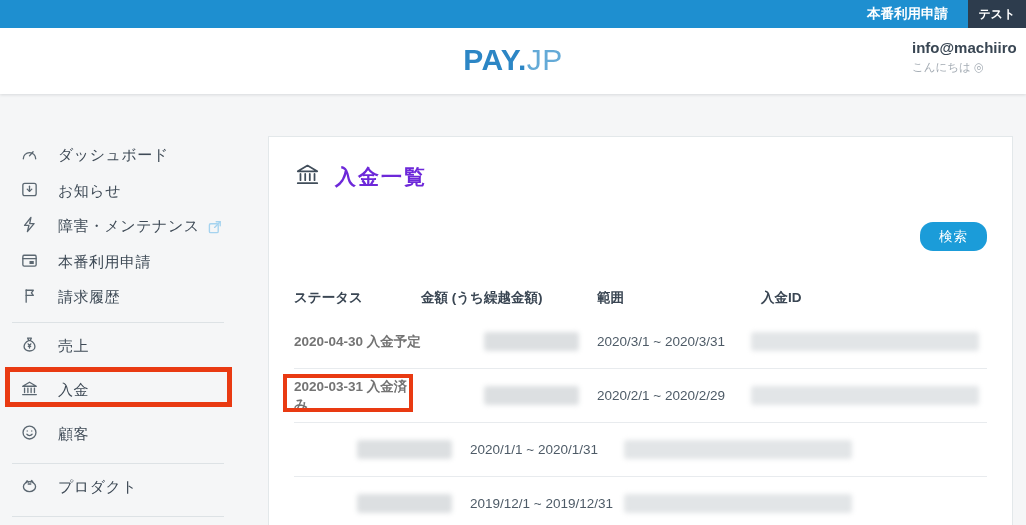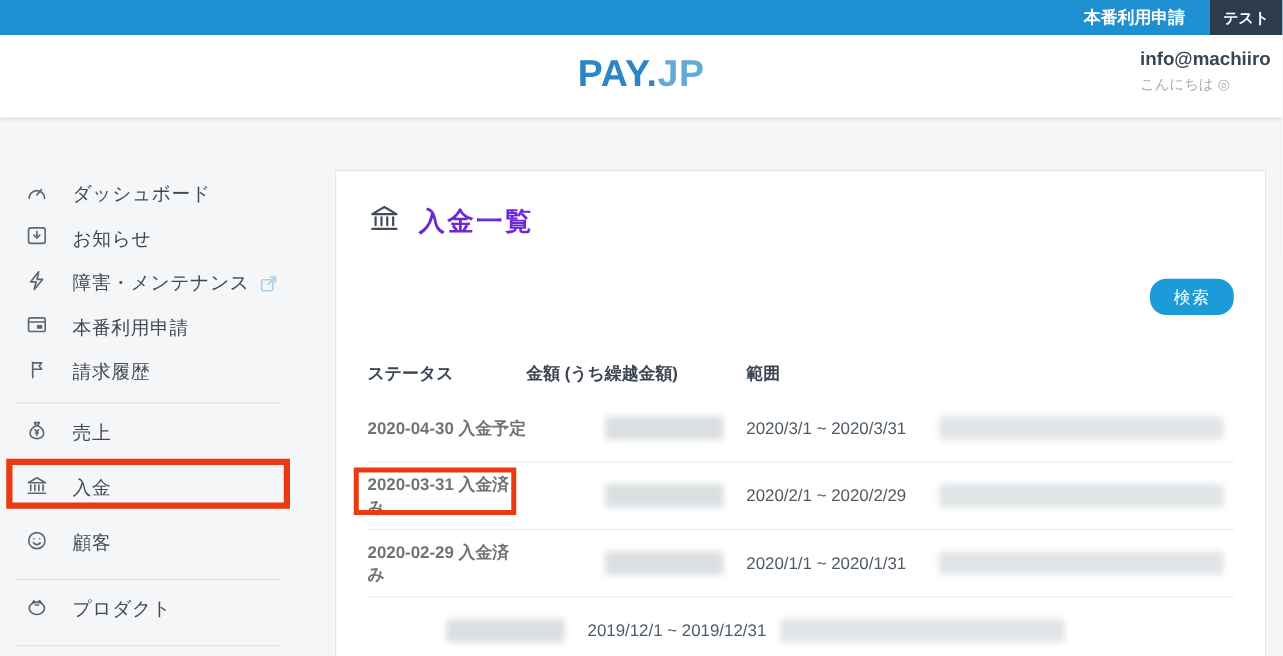--- a/index.html
+++ b/index.html
@@ -15,21 +15,21 @@
             display:flex; justify-content:flex-end; align-items:stretch; z-index:3; }
   .live-tab { color:#fff; font-size:13.5px; font-weight:bold; display:flex; align-items:center;
               padding:0 20px 0 10px; cursor:pointer; }
   .test-tab { width:58px; background:#2d3c4d; color:#fff; font-size:12px; font-weight:bold;
               display:flex; align-items:center; justify-content:center; cursor:pointer; }
   
   .header { position:absolute; top:28px; left:0; right:0; height:66px; background:#fff;
             box-shadow:0 1px 3px rgba(40,50,60,.14); z-index:2; }
   .logo { position:absolute; left:0; right:0; top:15px; text-align:center;
           font-size:30px; font-weight:bold; color:#2c86c5; letter-spacing:.5px; }
-  .logo .jp { color:#64aad7; font-weight:700; }
+  .logo .jp { color:#64aad7; font-weight:400; }
   .userbox { position:absolute; left:912px; top:11px; width:220px; }
   .user-email { font-size:15px; font-weight:bold; color:#394653; white-space:nowrap; }
   .user-greet { font-size:11.5px; color:#a4acb4; margin-top:4px; white-space:nowrap; }
   
   .sidebar { position:absolute; top:94px; left:0; width:268px; }
   .group1 { margin-top:44px; }
   .side-item { display:flex; align-items:center; height:35.5px; padding-left:20px; cursor:pointer; }
   .group2 .side-item, .group3 .side-item { height:44px; }
   .side-item .lbl { margin-left:19px; font-size:15px; color:#3e4a56; letter-spacing:.5px; }
   .side-item svg { flex:0 0 auto; }
@@ -225,20 +225,21 @@
   </div>
 
   <div class="search-row">
     <button class="search-btn">検索</button>
   </div>
 
   <div class="thead">
     <div class="c1">ステータス</div>
     <div class="c2">金額 (うち繰越金額)</div>
     <div class="c3">範囲</div>
+    <div class="c4">入金ID</div>
   </div>
 
   <div class="rows">
     <div class="row">
       <div class="c1"><a class="status-link">2020-04-30 入金予定</a></div>
       <div class="c2">
           <div class="blur-bar amount-blur"></div>
         </div>
       <div class="c3"><span class="range-text">2020/3/1 ~ 2020/3/31</span></div>
       <div class="c4" style="padding-left:0;">
@@ -249,21 +250,20 @@
       <div class="c1"><a class="status-link">2020-03-31 入金済み</a></div>
       <div class="c2">
           <div class="blur-bar amount-blur"></div>
         </div>
       <div class="c3"><span class="range-text">2020/2/1 ~ 2020/2/29</span></div>
       <div class="c4" style="padding-left:0;">
           <div class="blur-bar id-blur"></div>
         </div>
     </div>
     <div class="row">
-      <div class="c1"><a class="status-link">2020-02-29 入金済み</a></div>
       <div class="c2">
           <div class="blur-bar amount-blur"></div>
         </div>
       <div class="c3"><span class="range-text">2020/1/1 ~ 2020/1/31</span></div>
       <div class="c4" style="padding-left:0;">
           <div class="blur-bar id-blur"></div>
         </div>
     </div>
     <div class="row">
       <div class="c2">

